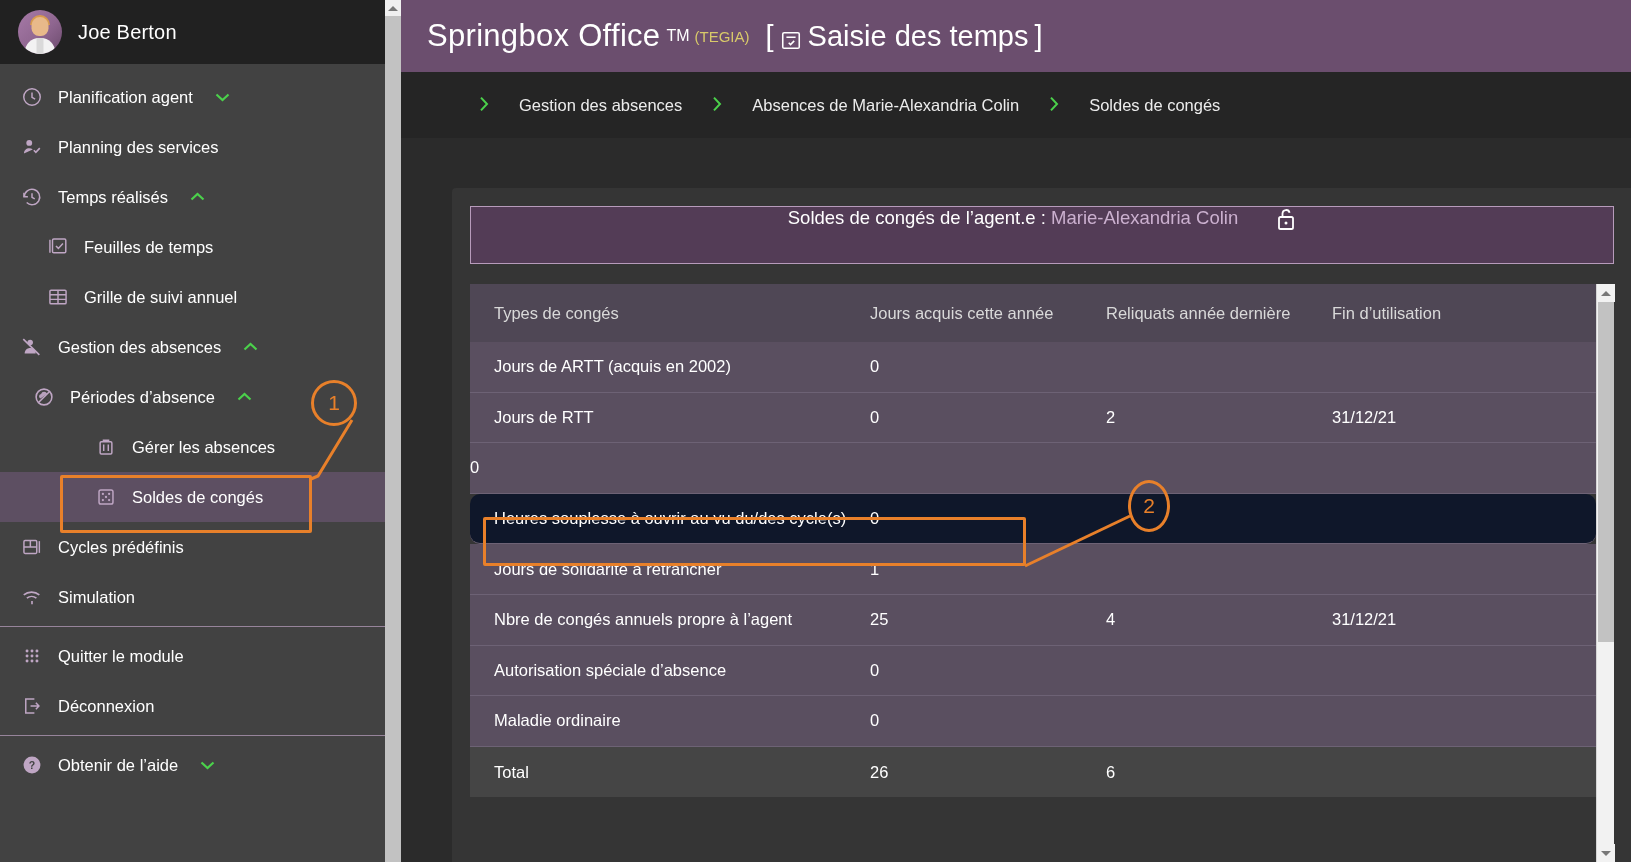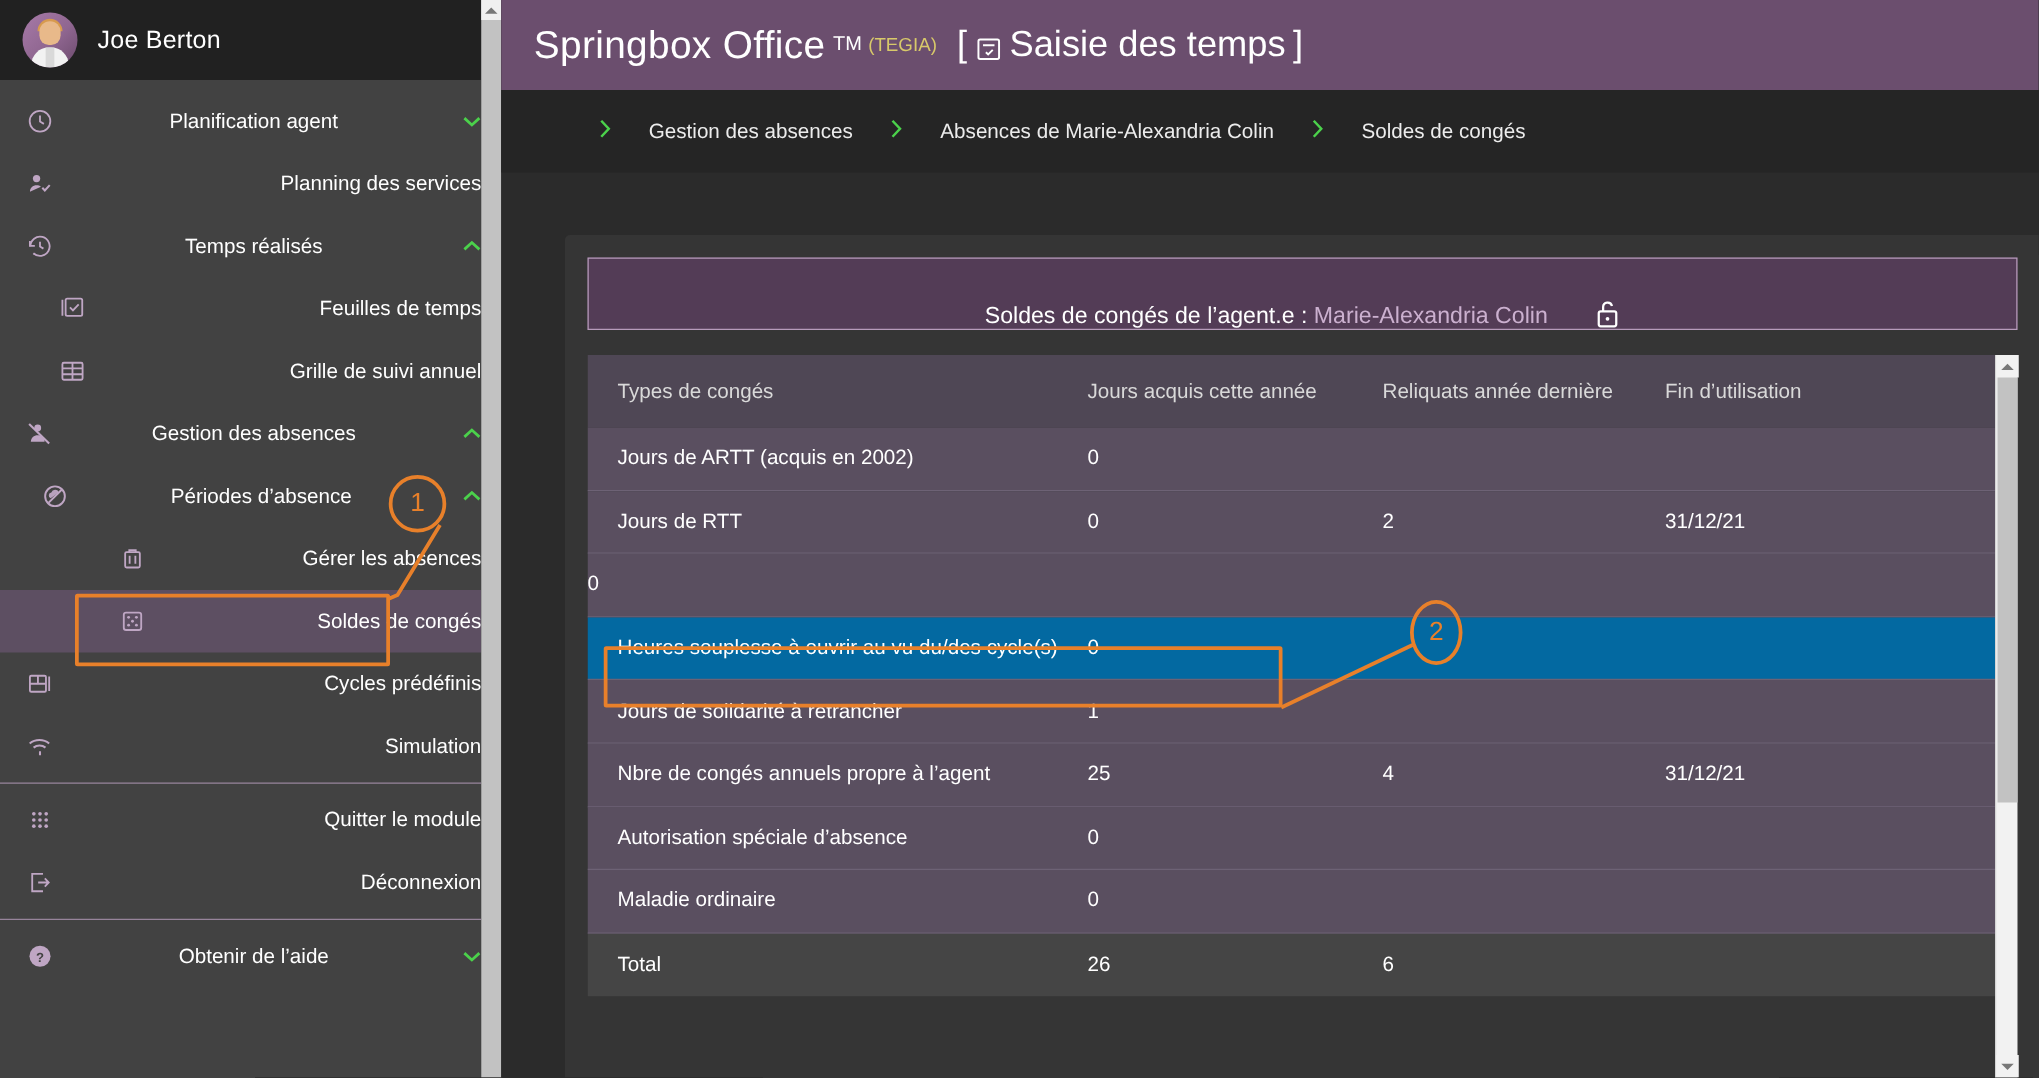--- a/index.html
+++ b/index.html
@@ -45,21 +45,21 @@
   .avatar .collar {
     position: absolute; left: 50%; bottom: 0; transform: translateX(-50%);
     width: 7px; height: 16px; background: #d9d9d9;
   }
   .sb-username { color: #fff; font-size: 20px; letter-spacing: .2px; }
 
   .sb-list { padding-top: 8px; }
   .sb-item {
     display: flex; align-items: center; gap: 14px;
     height: 50px; padding-left: 20px; color: #ffffff; font-size: 16.5px;
-    cursor: pointer; position: relative; white-space: nowrap; justify-content: space-between;
+    cursor: pointer; position: relative; white-space: nowrap;
   }
   .sb-item.indent1 { padding-left: 46px; }
   .sb-item.indent2 { padding-left: 32px; }
   .sb-item.indent3 { padding-left: 94px; }
   .sb-item.active { background: #5d4f62; }
   .sb-ic { width: 24px; height: 24px; flex: none; color: #bfa6c4; display: flex; align-items: center; justify-content: center; }
   .sb-ic svg { width: 22px; height: 22px; display: block; }
   .caret { margin-left: 8px; color: #4bd14b; font-size: 13px; line-height: 1; }
   .sb-sep { height: 1px; background: #b49bb9; margin: 4px 0; opacity: .75; }
 
@@ -99,37 +99,37 @@
   .chev { color: #4bd14b; font-size: 19px; margin: 0 30px 0 30px; line-height: 1; }
 
   .content-pane {
     position: absolute; left: 51px; top: 188px; width: 1180px; bottom: 0;
     background: #353535;
     border-radius: 4px 0 0 0;
   }
   .card-title {
     margin: 18px 18px 0 18px; height: 58px;
     background: #533c56; border: 1px solid #b79bbb;
-    display: flex; align-items: flex-end; justify-content: center; gap: 38px;
+    display: flex; align-items: flex-start; justify-content: center; gap: 38px;
     color: #fff; font-size: 18.5px;
   }
   .card-title .agent { color: #cbb0cf; }
   .lock-ic { width: 20px; height: 24px; display: block; }
 
   .tablewrap {
     position: absolute; left: 18px; right: 18px; top: 96px; bottom: 0;
     display: flex;
   }
   .table {
     flex: 1 1 auto; overflow: hidden; min-width: 0;
   }
   .trow { display: flex; align-items: center; height: 50.6px; color: #fff; font-size: 16.5px; }
   .trow.head { height: 58px; background: #4f4755; color: #d9d9d9; }
   .trow.body { background: #5a4f60; border-bottom: 1px solid #6d6275; }
-  .trow.body.alt { background: #0369a1; }
+  .trow.body.alt { background: #0f172a; border-radius: 10px; }
   .trow.total { background: #454545; }
   .c0 { width: 400px; padding-left: 24px; }
   .c1 { width: 236px; }
   .c2 { width: 226px; }
   .c3 { width: 200px; }
 
   
   .vscroll-right {
     width: 18px; flex: none; background: #f2f2f2;
     position: relative; border-left: 1px solid #d5d5d5;

